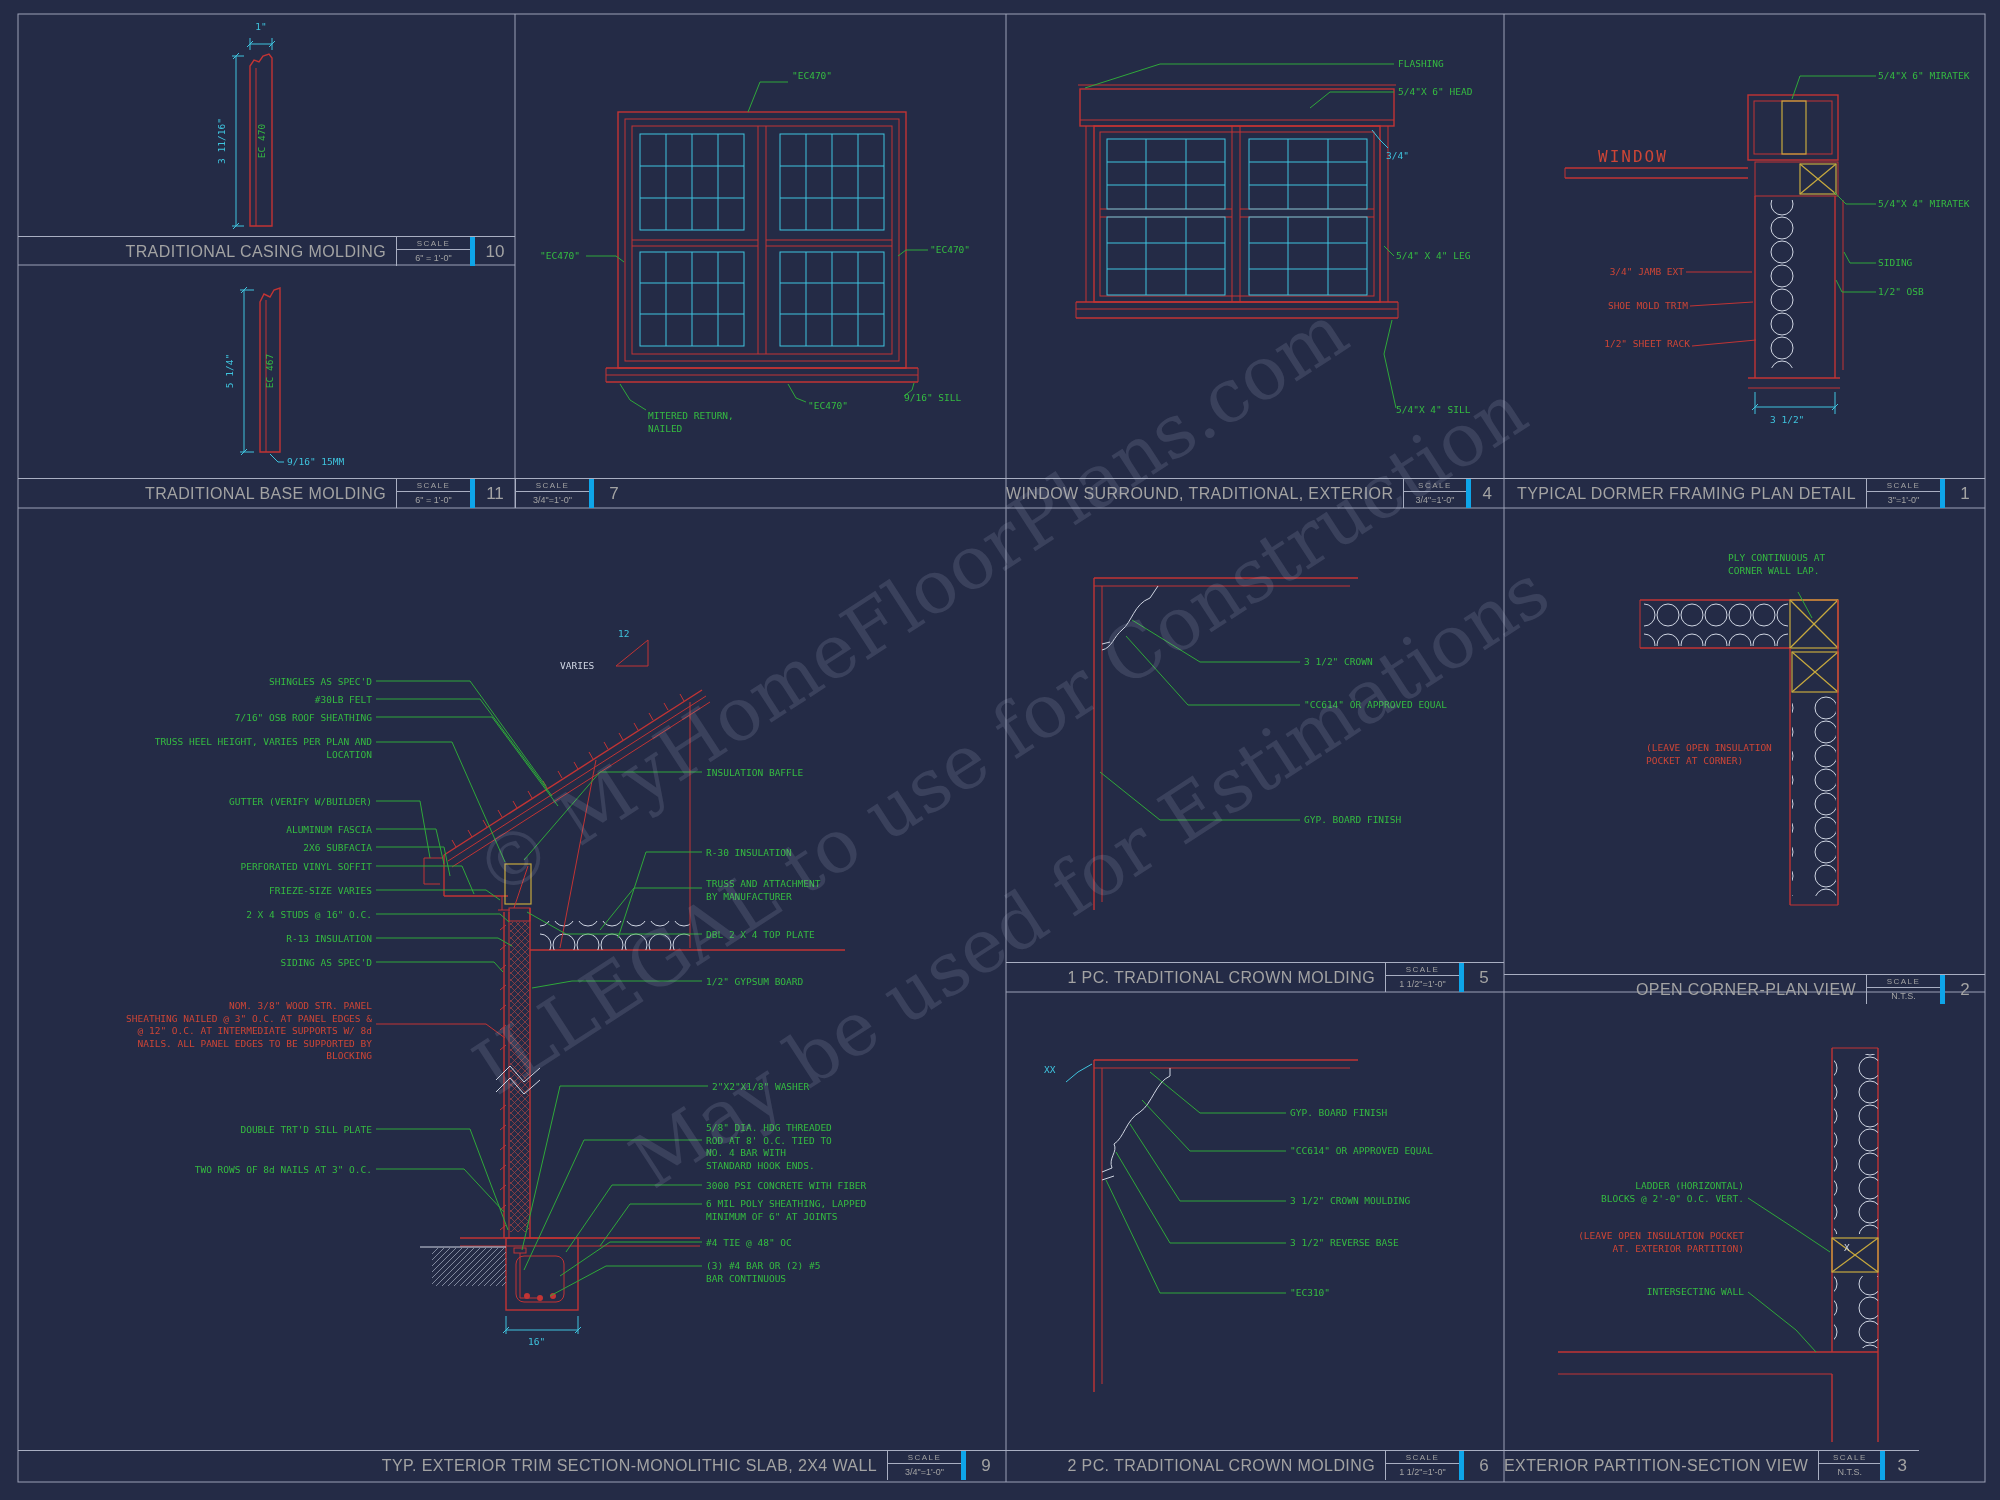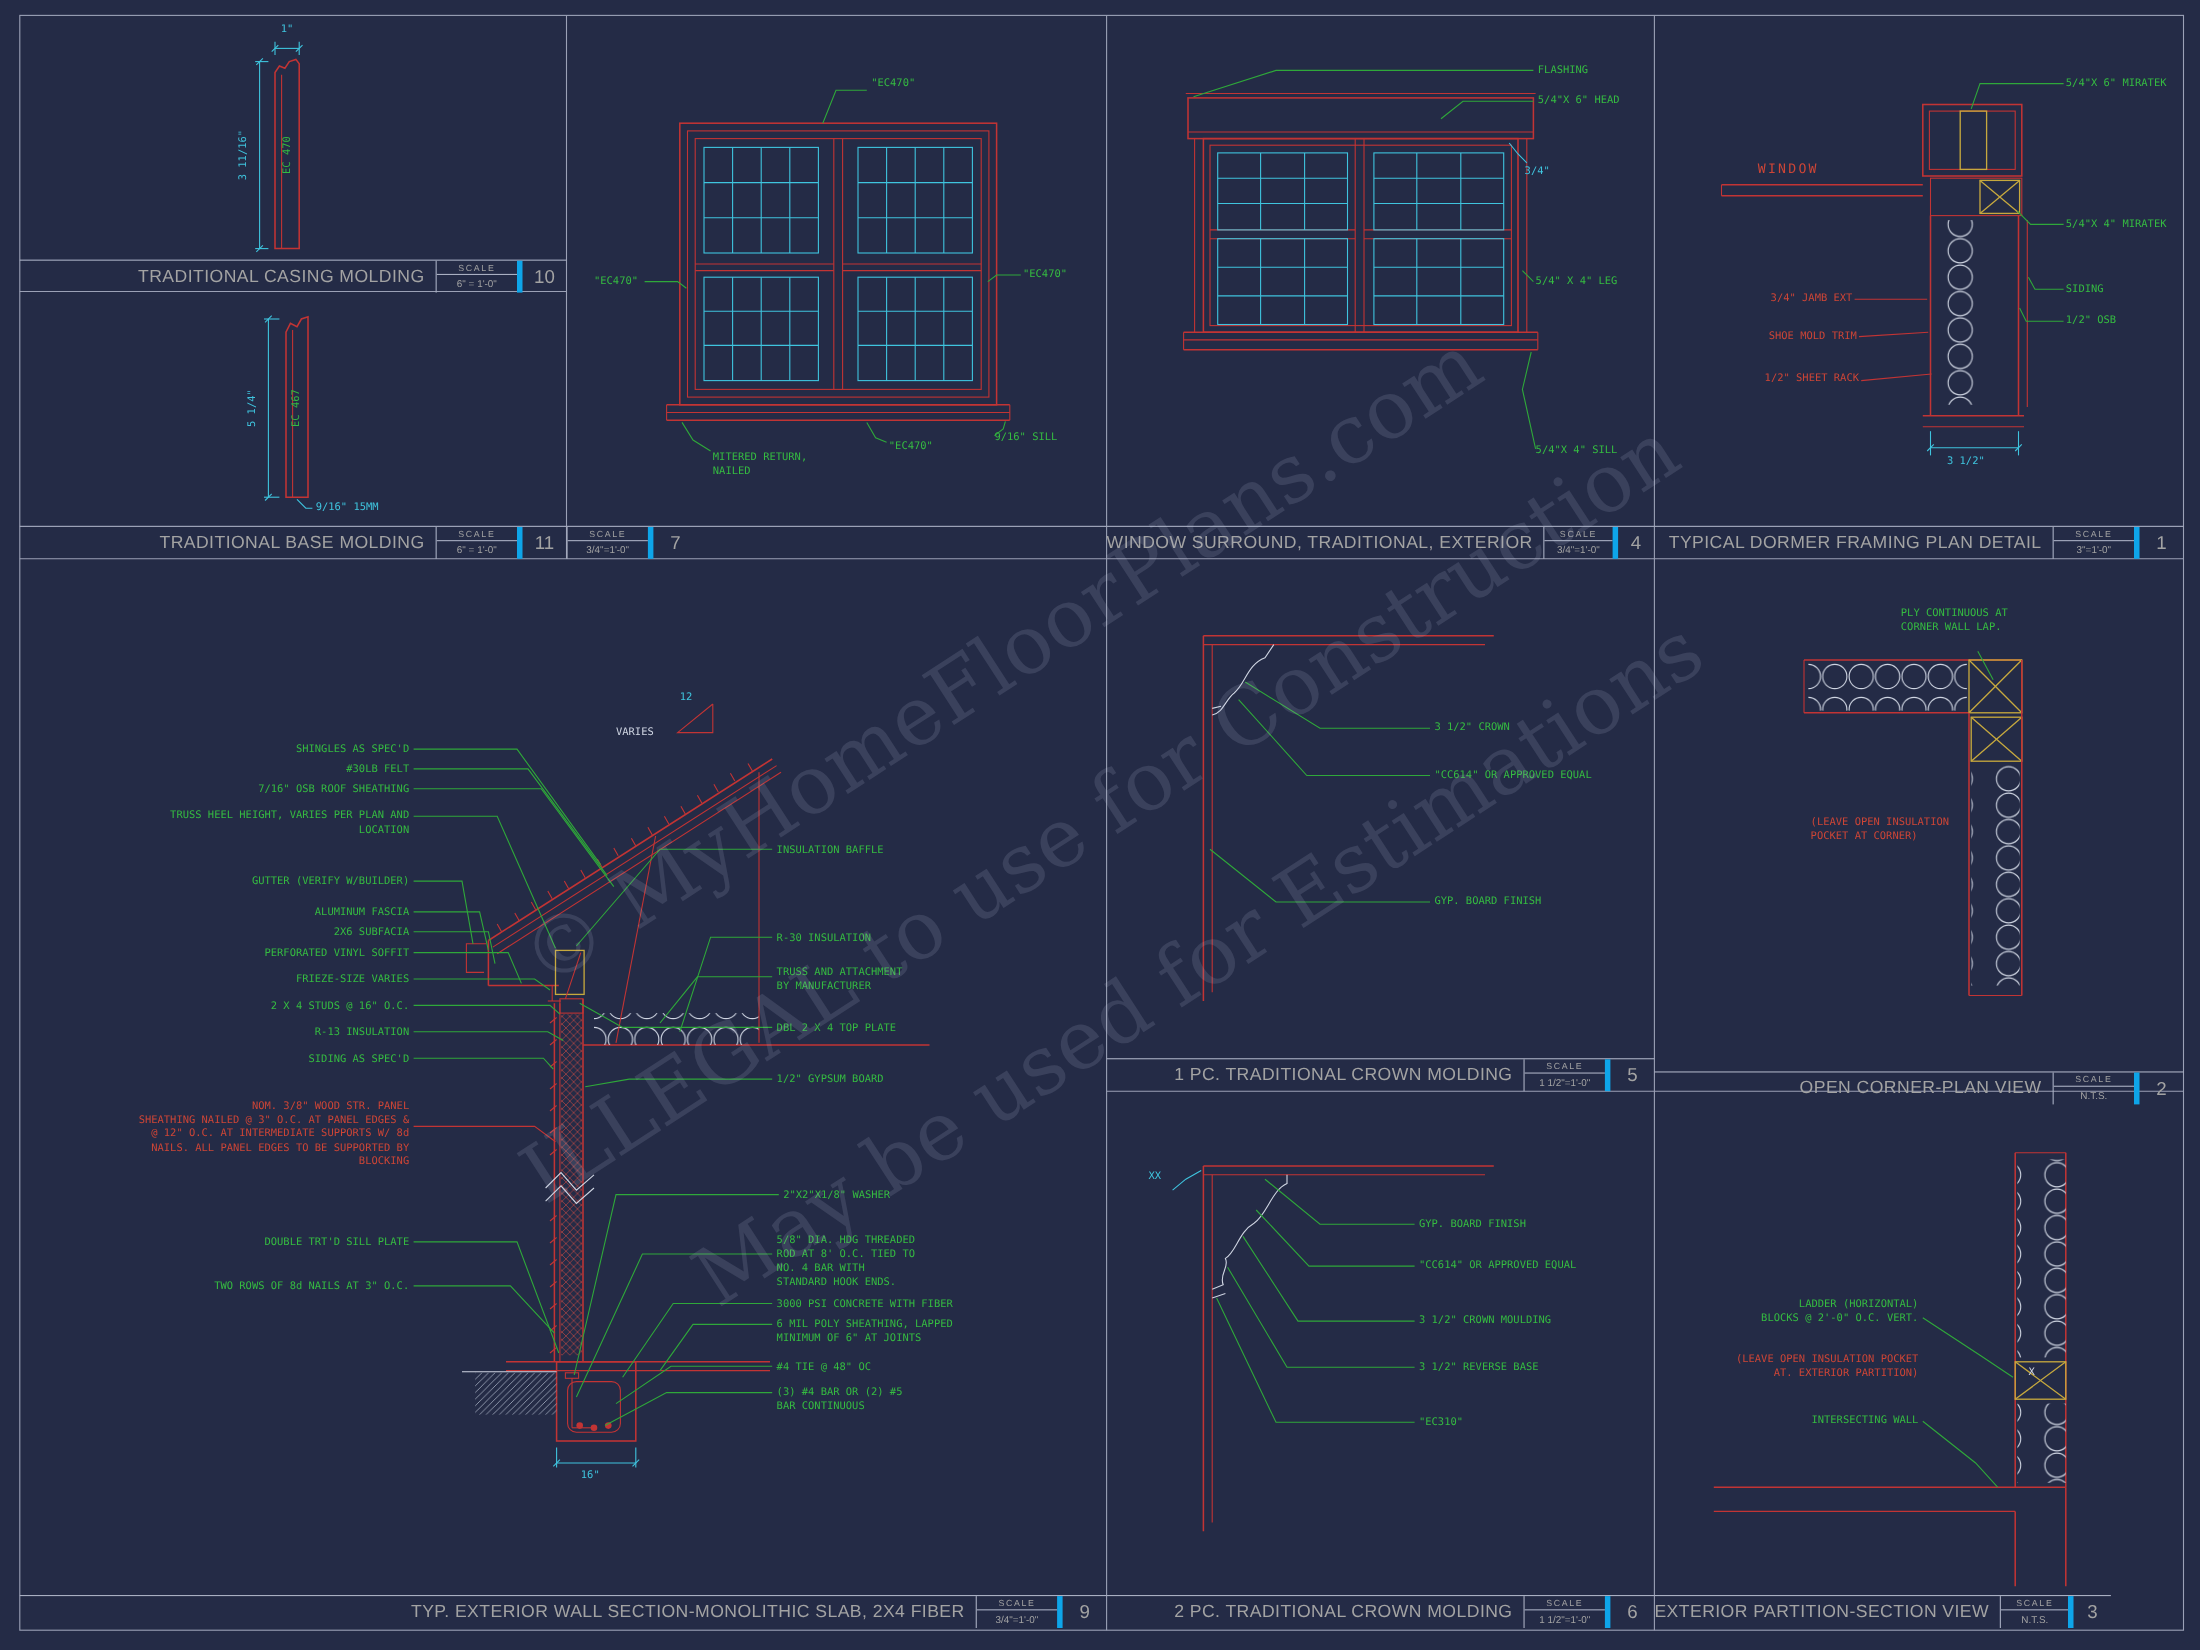--- a/index.html
+++ b/index.html
@@ -17,21 +17,21 @@
   
   .lbl{position:absolute;z-index:10;font-family:"DejaVu Sans Mono","Liberation Mono",monospace;
        font-size:9.5px;line-height:1.32;white-space:pre-line;}
   .g{color:#35bb41}
   .r{color:#cd4536}
   .c{color:#3fc4de}
   .w{color:#cfd5e2}
   .ra{text-align:right}
   .ctr{transform:translate(-50%,-50%)}
   .rot{transform:translate(-50%,-50%) rotate(-90deg)}
-  .big{font-size:12px;letter-spacing:2px}
+  .big{font-size:16px;letter-spacing:2px}
   
   .titlebar{position:absolute;z-index:10;height:30px;display:flex;align-items:stretch;
             border-top:1px solid #a9afc2;color:#a3a3a3;box-sizing:border-box;}
   .tb-title{flex:1;display:flex;align-items:center;justify-content:flex-end;padding-right:10px;
             font-size:16px;letter-spacing:.4px;white-space:nowrap}
   .tb-scale{width:74px;border-left:1px solid #a9afc2;display:flex;flex-direction:column;box-sizing:border-box}
   .tb-sl{height:12px;border-bottom:1px solid #a9afc2;font-size:8px;display:flex;align-items:center;
          justify-content:center;letter-spacing:1.5px}
   .tb-sv{flex:1;font-size:9px;display:flex;align-items:center;justify-content:center;white-space:nowrap}
   .tb-num{width:40px;border-left:5px solid #0ea5e9;display:flex;align-items:center;justify-content:center;
@@ -497,21 +497,21 @@
   <div class="titlebar" style="left:1504px;top:478px;width:481px">
     <div class="tb-title">TYPICAL DORMER FRAMING PLAN DETAIL</div>
     <div class="tb-scale">
       <div class="tb-sl">SCALE</div>
       <div class="tb-sv">3"=1'-0"</div>
     </div>
     <div class="tb-num">1</div>
   </div>
 
   <div class="titlebar" style="left:18px;top:1450px;width:988px">
-    <div class="tb-title">TYP. EXTERIOR WALL SECTION-MONOLITHIC SLAB, 2X4 FIBER</div>
+    <div class="tb-title">TYP. EXTERIOR TRIM SECTION-MONOLITHIC SLAB, 2X4 WALL</div>
     <div class="tb-scale">
       <div class="tb-sl">SCALE</div>
       <div class="tb-sv">3/4"=1'-0"</div>
     </div>
     <div class="tb-num">9</div>
   </div>
 
   <div class="titlebar" style="left:1006px;top:962px;width:498px">
     <div class="tb-title">1 PC. TRADITIONAL CROWN MOLDING</div>
     <div class="tb-scale">

